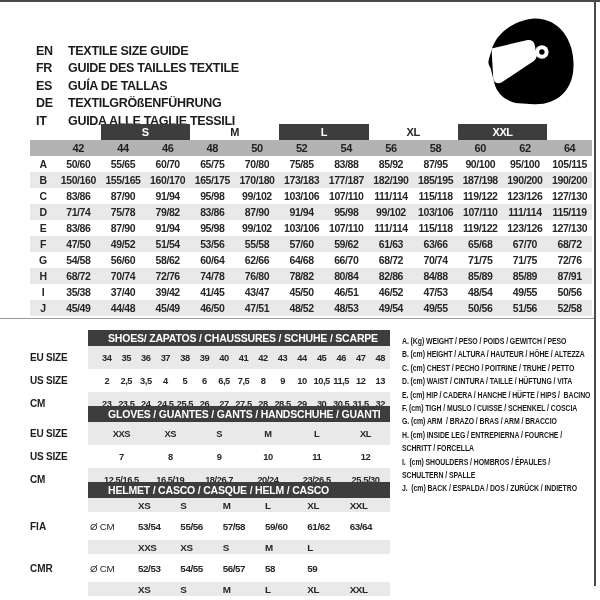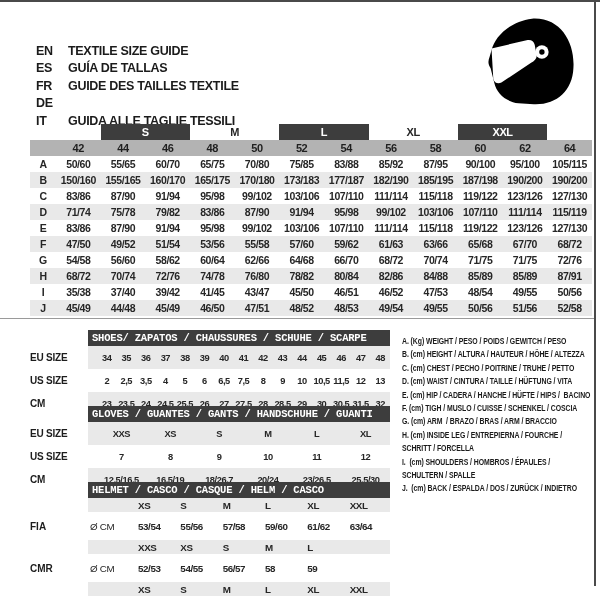--- a/index.html
+++ b/index.html
@@ -29,21 +29,21 @@
   .main-table tbody tr.alt{background:#e9e9e9;}
 
   
   .sep{position:absolute;left:0;top:318px;width:594px;height:1px;background:#9a9a9a;}
 
   
   .ltable{position:absolute;left:30px;width:360px;}
   .thead{display:flex;}
   .thead .hspace{width:58px;flex:0 0 58px;}
   .thead .hbar{flex:1;background:#3d3d3d;color:#fff;font-weight:bold;font-size:10.5px;
-    letter-spacing:-0.2px;height:16px;display:flex;align-items:center;padding-left:4px;white-space:nowrap;font-family:Liberation Mono, monospace;}
+    letter-spacing:-0.2px;height:16px;display:flex;align-items:center;padding-left:20px;white-space:nowrap;}
   .trow{display:flex;height:23px;align-items:stretch;}
   .trow .lbl{width:58px;flex:0 0 58px;display:flex;align-items:center;font-weight:bold;font-size:10px;letter-spacing:-0.2px;color:#1d1d1d;}
   .trow .vals{flex:1;display:flex;padding-left:9px;}
   .trow .vals.shaded{background:#e9e9e9;}
   .trow .vals span{flex:1;text-align:center;font-size:9.3px;font-weight:bold;letter-spacing:-0.45px;
     display:flex;align-items:center;justify-content:center;white-space:nowrap;color:#262626;}
 
   
   .hrow{display:flex;align-items:stretch;}
   .hrow .lbl{width:58px;flex:0 0 58px;display:flex;align-items:center;font-weight:bold;font-size:10px;color:#1d1d1d;}
@@ -64,29 +64,30 @@
 
 <div class="frame-top"></div>
 <div class="frame-right"></div>
 
 <div class="langs">
   <div class="lang-row">
     <span class="lang-code">EN</span>
     <span>TEXTILE SIZE GUIDE</span>
   </div>
   <div class="lang-row">
+    <span class="lang-code">FR</span>
+    <span>GUIDE DES TAILLES TEXTILE</span>
+  </div>
+  <div class="lang-row">
     <span class="lang-code">ES</span>
     <span>GUÍA DE TALLAS</span>
   </div>
   <div class="lang-row">
-    <span class="lang-code">FR</span>
-    <span>GUIDE DES TAILLES TEXTILE</span>
-  </div>
-  <div class="lang-row">
     <span class="lang-code">DE</span>
+    <span>TEXTILGRÖßENFÜHRUNG</span>
   </div>
   <div class="lang-row">
     <span class="lang-code">IT</span>
     <span>GUIDA ALLE TAGLIE TESSILI</span>
   </div>
 </div>
 
 <div class="helmet-wrap">
   <svg viewBox="0 0 100 100" width="90" height="94" aria-hidden="true">
     <path d="M50 3 C26 6 9 22 5 38 L3 45 C1 50 1 54 4 58 L8 74 C11 87 21 95 35 97 L52 98 C77 99 95 83 96 58 C98 30 82 1 50 3 Z" fill="#000000"></path>

